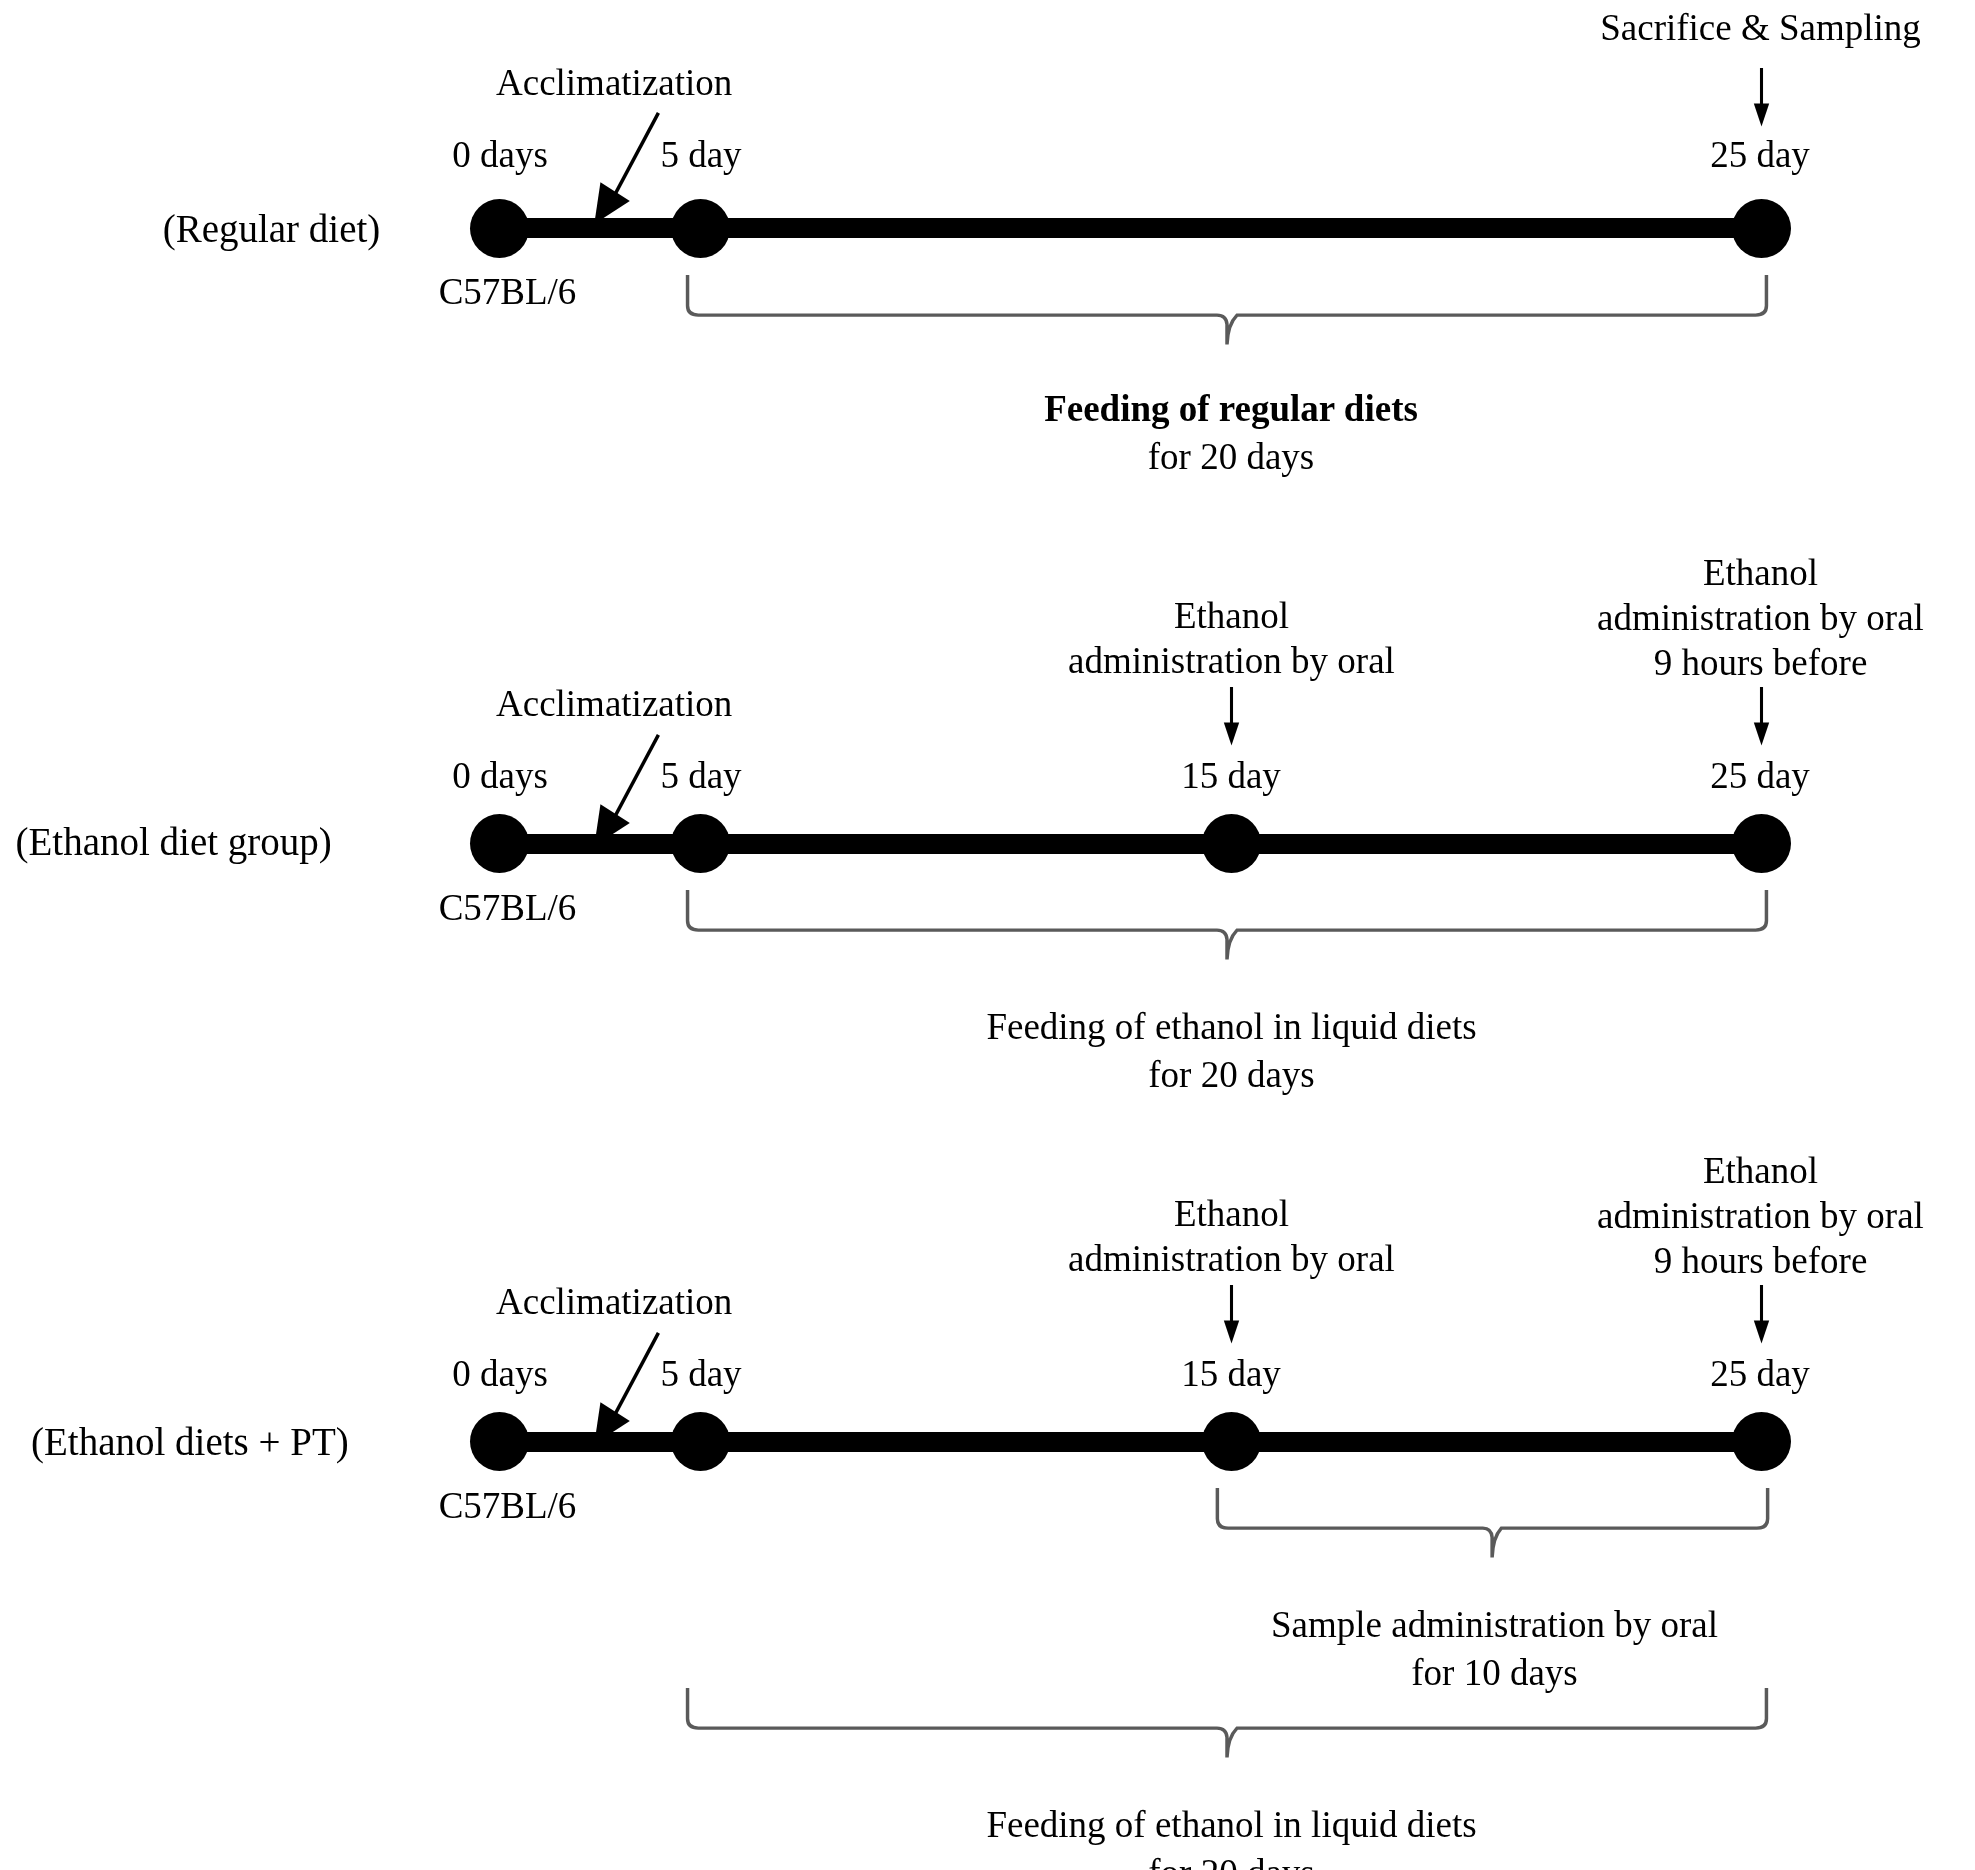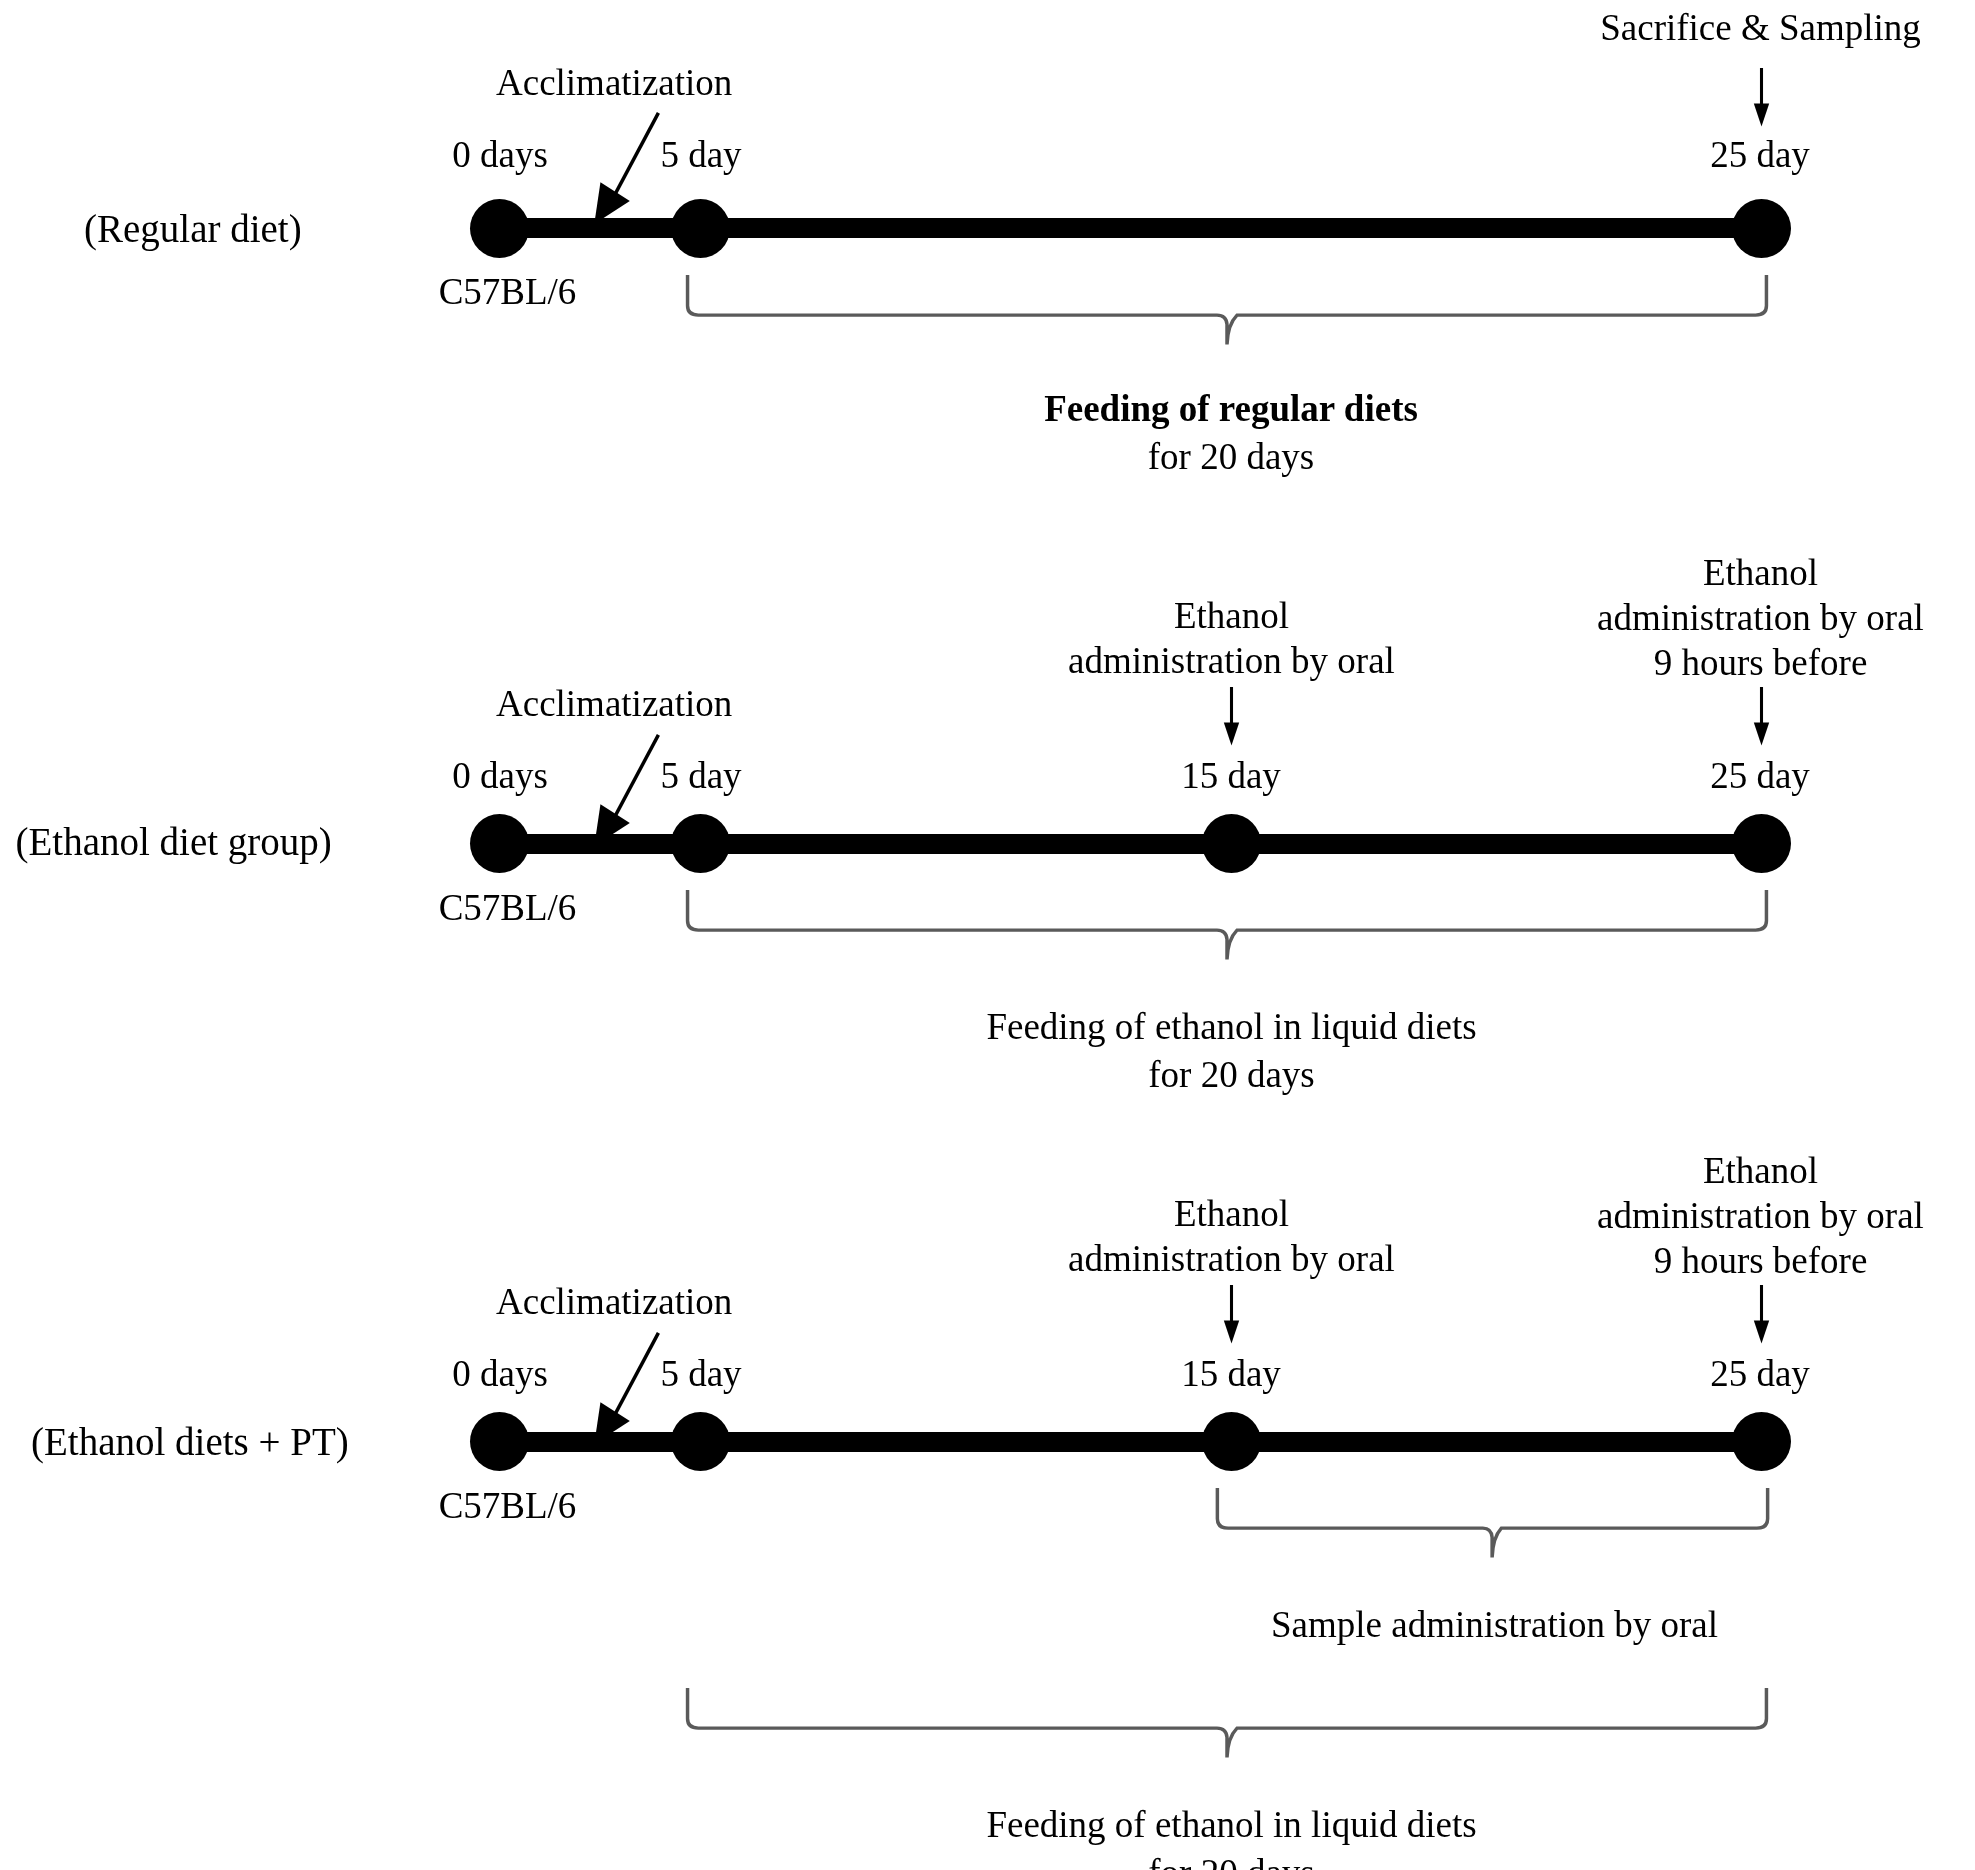--- a/index.html
+++ b/index.html
@@ -75,21 +75,21 @@
 
   svg { display: block; overflow: visible; }
 </style>
 </head>
 <body>
 
 <div id="canvas">
 
   <div class="abs" style="left:0; top:0; width:1976px; height:511px;">
 
-    <div class="abs group-label" style="left:84px; top:208px; width:403px;">(Regular diet)</div>
+    <div class="abs group-label" style="left:70px; top:208px; width:403px;text-align:center;">(Regular diet)</div>
 
     <div class="abs annot" style="left:1528px; top:6.2px; width:465px; text-align:center;">Sacrifice &amp; Sampling</div>
 
     <svg class="abs" style="left:1749px; top:68px;" width="25" height="60" viewBox="0 0 32 78">
       <line x1="16" y1="0" x2="16" y2="50" stroke="#000" stroke-width="4"></line>
       <polygon points="6,46 26,46 16,76" fill="#000"></polygon>
     </svg>
 
     <div class="abs day-label" style="left:407px; top:136px; width:186px;">0 days</div>
     <div class="abs day-label" style="left:616px; top:136px; width:170px;">5 day</div>
@@ -201,20 +201,21 @@
     <div class="abs node" style="left:1202px; top:266px;"></div>
     <div class="abs node" style="left:1732px; top:266px;"></div>
 
     <div class="abs strain-label" style="left:407px; top:341px; width:201px;">C57BL/6</div>
 
     <svg class="abs" style="left:1212px; top:342px;" width="561" height="71" viewBox="0 0 725 92">
       <path d="M6,0 L6,40 Q6,52 20,52 L350,52 Q361,52 362,64 L362,90 Q363,64 374,52 L705,52 Q719,52 719,40 L719,0" fill="none" stroke="#5a5a5a" stroke-width="4.5"></path>
     </svg>
 
     <div class="abs bracket-caption" style="left:1084px; top:457px; width:821px;">Sample administration by oral</div>
+    <div class="abs bracket-caption" style="left:1084px; top:505px; width:821px;">for 10 days</div>
 
     <svg class="abs" style="left:681px; top:542px;" width="1092" height="71" viewBox="0 0 1410 92">
       <path d="M6,0 L6,40 Q6,52 20,52 L692,52 Q704,52 705,64 L705,90 Q706,64 718,52 L1390,52 Q1404,52 1404,40 L1404,0" fill="none" stroke="#5a5a5a" stroke-width="4.5"></path>
     </svg>
 
     <div class="abs bracket-caption" style="left:790px; top:657px; width:883px;">Feeding of ethanol in liquid diets</div>
     <div class="abs bracket-caption" style="left:790px; top:705px; width:883px;">for 20 days</div>
   </div>
 
 </div>

